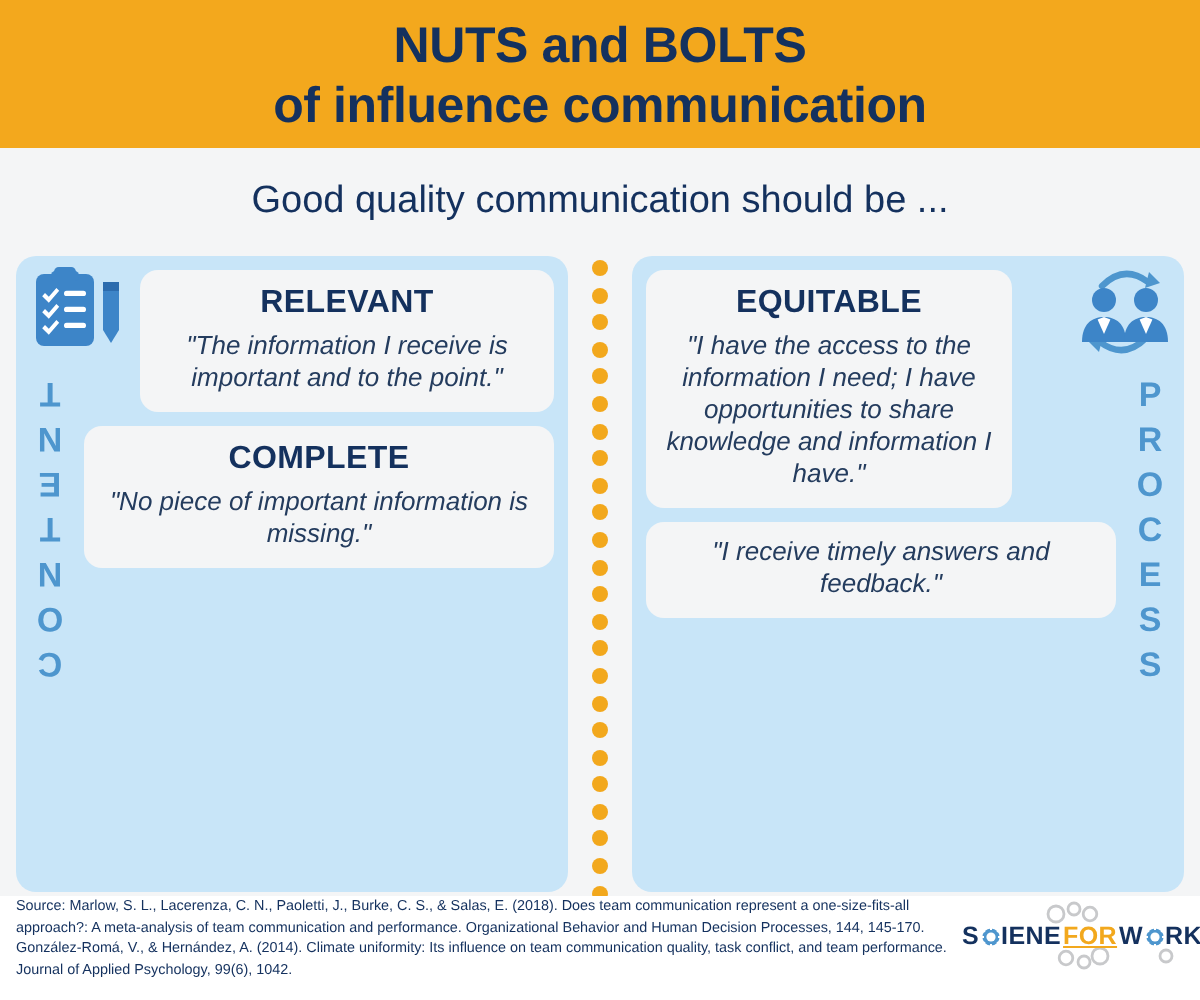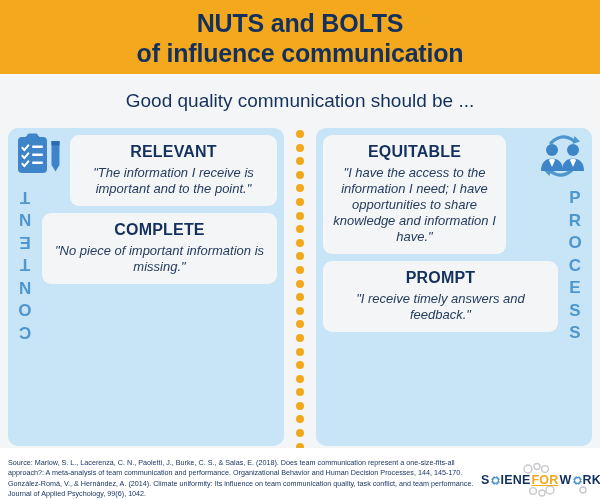--- a/index.html
+++ b/index.html
@@ -175,21 +175,21 @@
 
   
   .footer {
     position: absolute;
     left: 0;
     right: 0;
     bottom: 0;
     height: 52px;
     background: #FFFFFF;
     display: flex;
-    align-items: flex-end;
+    align-items: flex-start;
     padding: 0 6px 0 8px;
     box-sizing: border-box;
   }
   .source {
     color: #14315E;
     font-size: 7.2px;
     line-height: 10.6px;
     flex: 1;
     padding-right: 6px;
   }
@@ -324,21 +324,20 @@
           <polygon points="37,25.5 40.2,26.8 37,34 33.8,26.8" fill="#FFFFFF"></polygon>
         </svg>
       </span>
 
       <div class="cards">
         <div class="card" style="margin-right:52px;">
           <div class="card-title">EQUITABLE</div>
           <div class="card-quote">"I have the access to the information I need; I have opportunities to share knowledge and information I have."</div>
         </div>
         <div class="card">
-          <div class="card-title">PROMPT</div>
           <div class="card-quote">"I receive timely answers and feedback."</div>
         </div>
       </div>
 
       <div class="rail rail-right">
         <div class="rail-label">PROCESS</div>
       </div>
     </div>
   </div>
 

